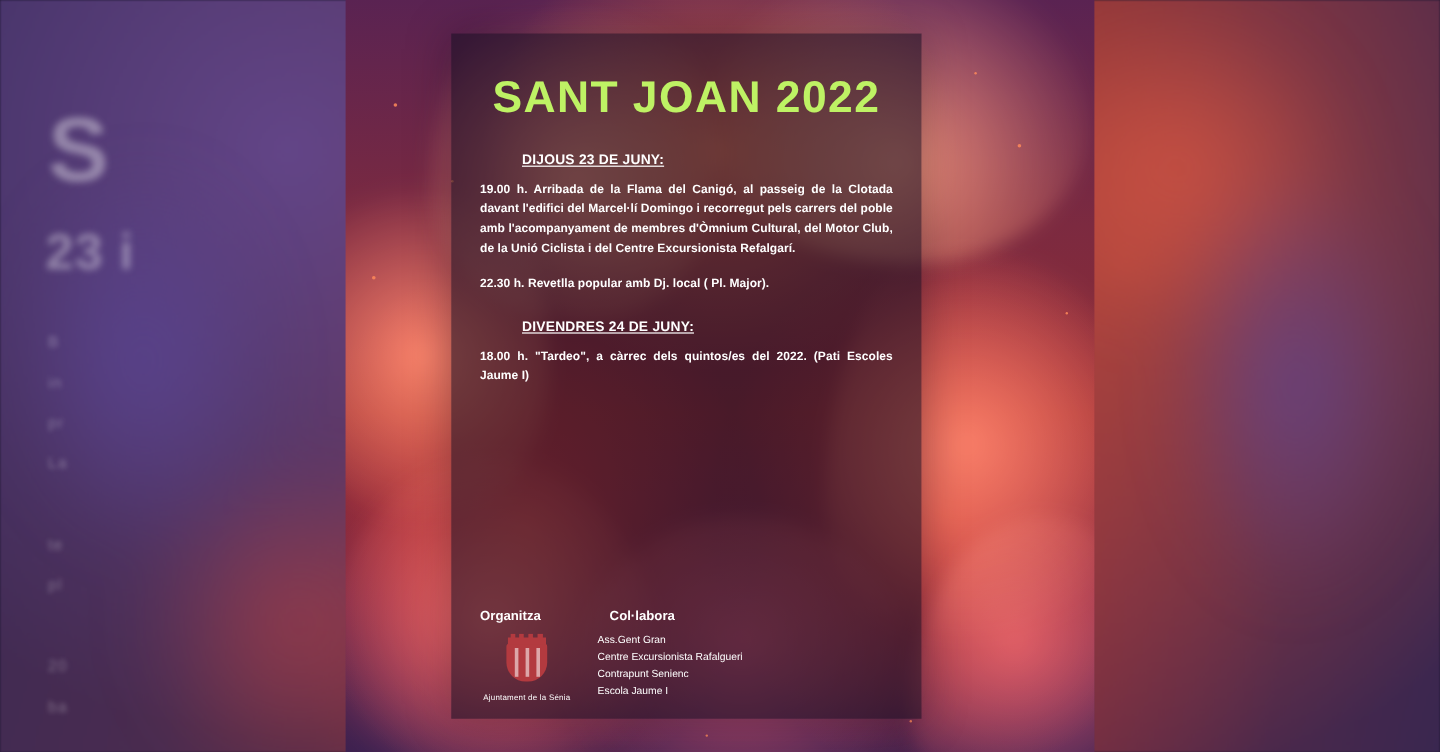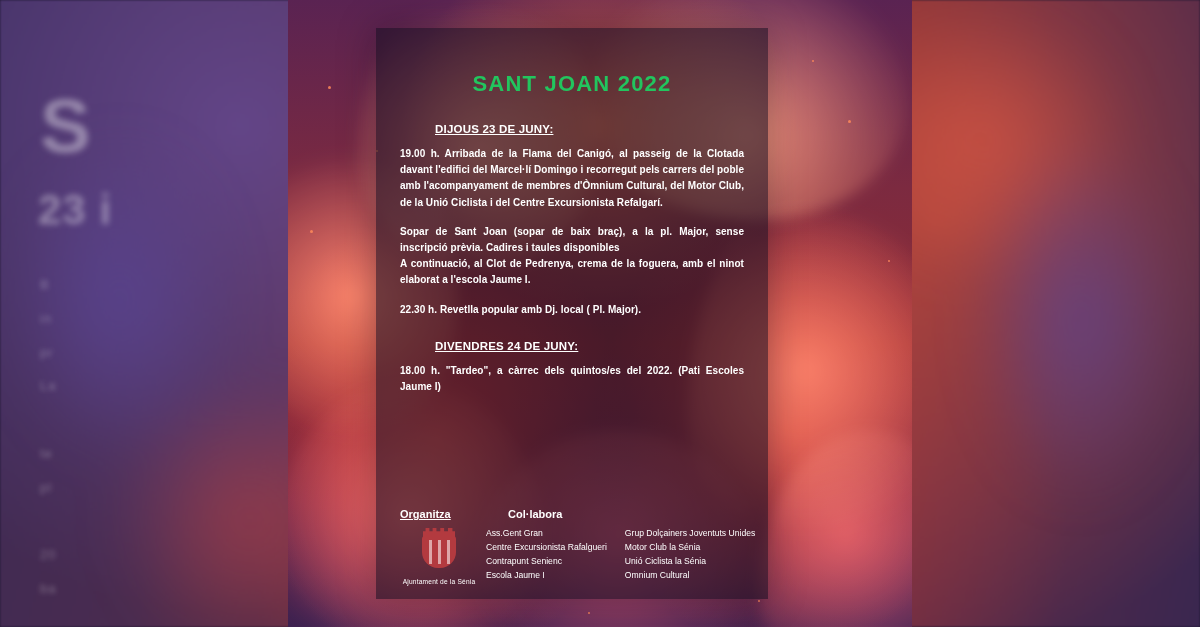--- a/index.html
+++ b/index.html
@@ -108,25 +108,25 @@
     position: absolute;
     left: 376px;
     top: 28px;
     width: 392px;
     height: 571px;
     background: rgba(22, 14, 34, 0.58);
     box-shadow: 0 0 34px rgba(20,10,30,0.35);
   }
 
   .poster-title {
-    margin: 15px;
+    margin: 4px;
     padding: 28px 0 0 0;
     text-align: center;
-    color: #22c55e;
-    font-size: 22px;
+    color: #bef264;
+    font-size: 37px;
     font-weight: bold;
     letter-spacing: 1.2px;
   }
   .poster-subtitle {
     margin: 6px 0 0 0;
     text-align: center;
     color: #ffffff;
     font-size: 23px;
     font-weight: bold;
     letter-spacing: 0.3px;
@@ -167,24 +167,24 @@
     bottom: 14px;
   }
   .footer-heads {
     display: flex;
     gap: 36px;
     color: #ffffff;
     font-size: 11px;
     font-weight: bold;
     margin-bottom: 7px;
   }
-  .footer-heads .org-head { width: 72px; text-decoration: underline; }
+  .footer-heads .org-head { width: 72px; }
   .footer-body {
     display: flex;
-    gap: 8px;
+    gap: 20px;
     align-items: flex-start;
   }
   .crest-wrap {
     width: 78px;
     text-align: center;
     flex: 0 0 78px;
   }
   .crest {
     width: 38px;
     height: 46px;
@@ -267,22 +267,20 @@
   </div>
 
   <div class="panel">
 
     <h1 class="poster-title">SANT JOAN 2022</h1>
 
     <div class="sections">
 
       <div class="day-heading">DIJOUS 23 DE JUNY:</div>
       <p class="entry">19.00 h. Arribada de la Flama del Canigó, al passeig de la Clotada davant l'edifici del Marcel·lí Domingo i recorregut pels carrers del poble amb l'acompanyament de membres d'Òmnium Cultural, del Motor Club, de la Unió Ciclista i del Centre Excursionista Refalgarí.</p>
-      <p class="entry" style="white-space:pre-line;">Sopar de Sant Joan (sopar de baix braç), a la pl. Major, sense inscripció prèvia. Cadires i taules disponibles
-A continuació, al Clot de Pedrenya, crema de la foguera, amb el ninot elaborat a l'escola Jaume I.</p>
       <p class="entry">22.30 h. Revetlla popular amb Dj. local ( Pl. Major).</p>
 
       <div class="day-heading second">DIVENDRES 24 DE JUNY:</div>
       <p class="entry">18.00 h. "Tardeo", a càrrec dels quintos/es del 2022. (Pati Escoles Jaume I)</p>
 
     </div>
 
     <div class="footer">
       <div class="footer-heads">
         <div class="org-head">Organitza</div>
@@ -299,24 +297,18 @@
           </div>
           <div class="crest-caption">Ajuntament de la Sénia</div>
         </div>
         <div class="collab-cols">
           <div class="collab-col">
             <div>Ass.Gent Gran</div>
             <div>Centre Excursionista Rafalgueri</div>
             <div>Contrapunt Senienc</div>
             <div>Escola Jaume I</div>
           </div>
-          <div class="collab-col">
-            <div>Grup Dolçainers Joventuts Unides</div>
-            <div>Motor Club la Sénia</div>
-            <div>Unió Ciclista la Sénia</div>
-            <div>Omnium Cultural</div>
-          </div>
         </div>
       </div>
     </div>
 
   </div>
 </div>
 
 </body></html>

